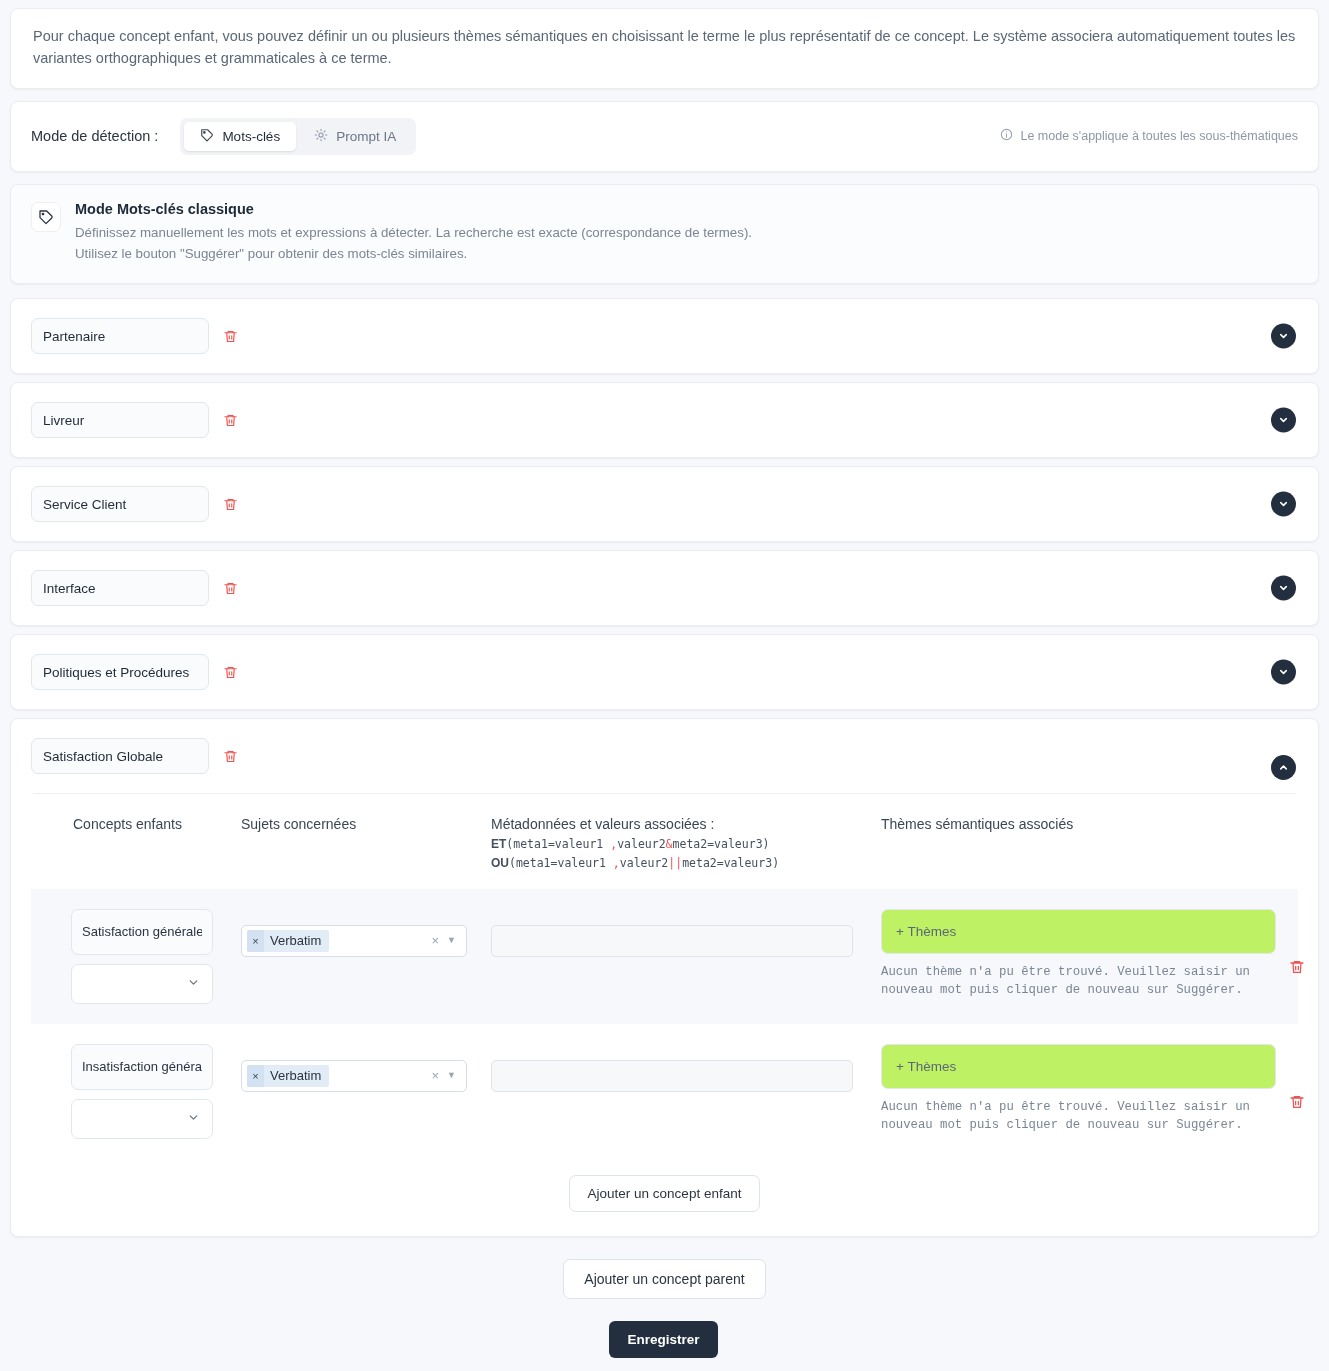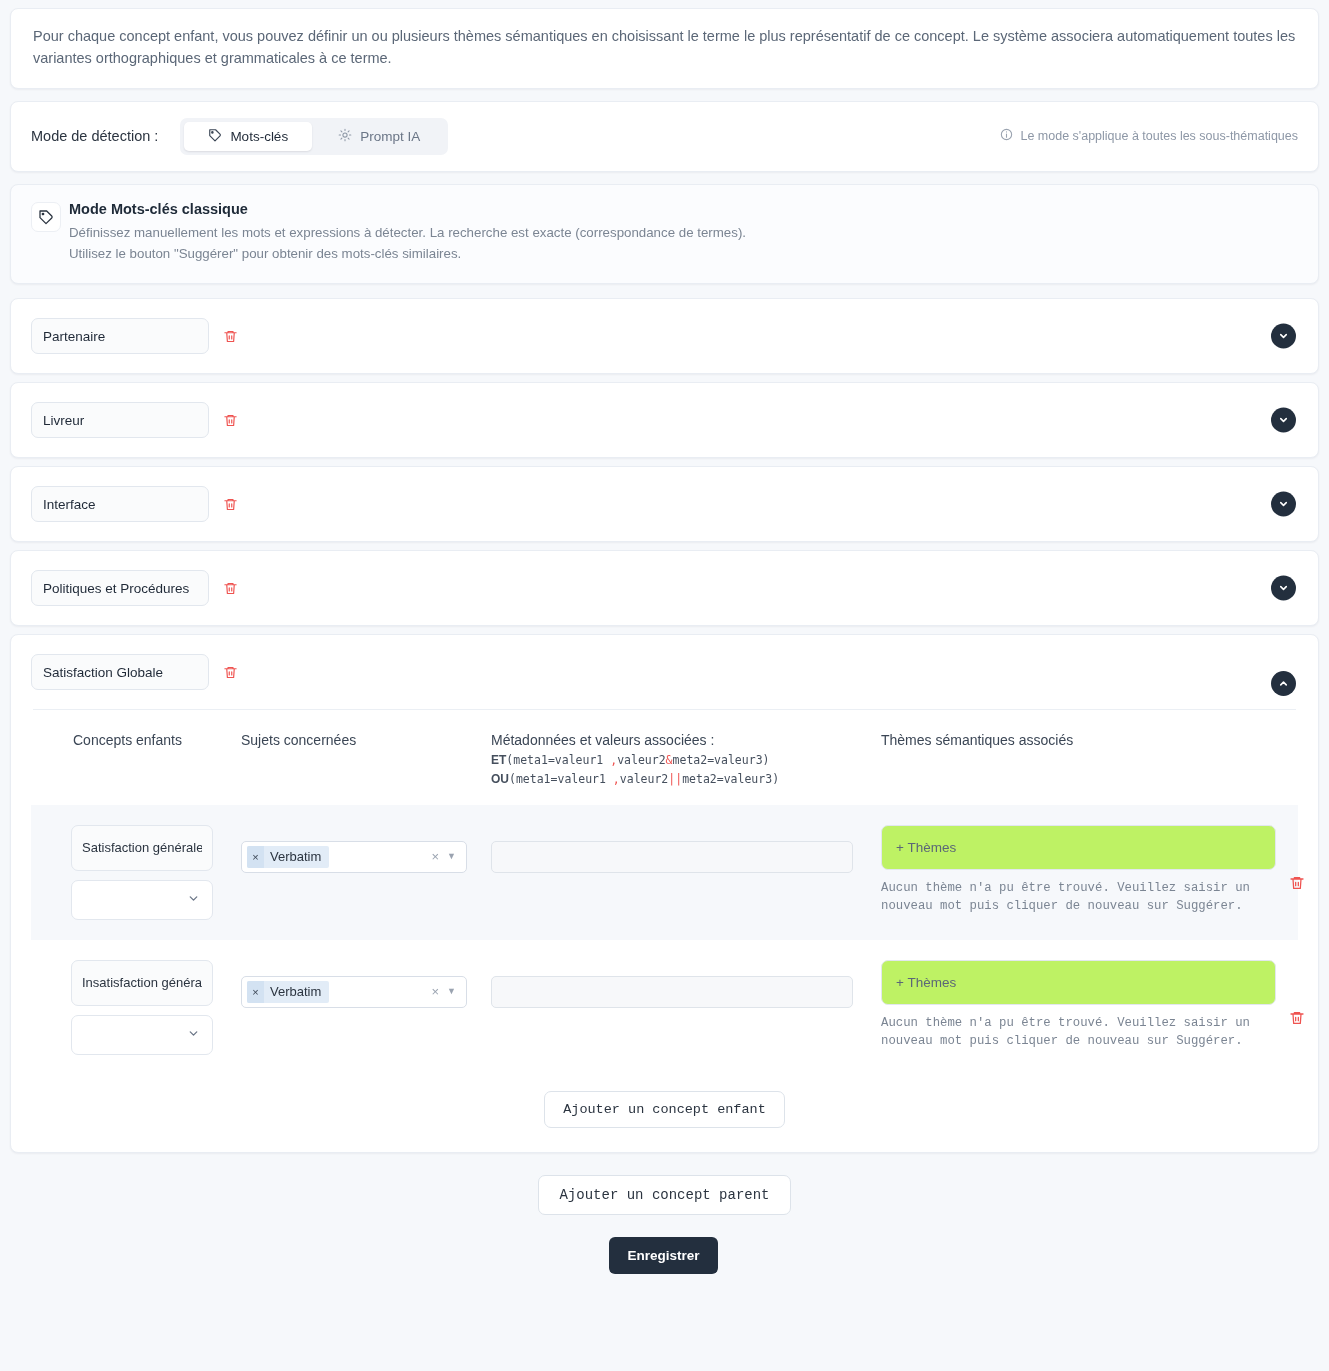--- a/index.html
+++ b/index.html
@@ -53,21 +53,21 @@
     border-radius: 7px;
     padding: 4px;
     gap: 2px;
   }
   .seg-btn {
     display: inline-flex;
     align-items: center;
     gap: 8px;
     font-size: 13.5px;
     color: #6b7687;
-    padding: 6px 24px;
+    padding: 6px 16px;
     border-radius: 5px;
     background: transparent;
     border: none;
     cursor: pointer;
     font-family: inherit;
     white-space: nowrap;
   }
   .seg-btn.active {
     background: #ffffff;
     color: #1f2937;
@@ -79,21 +79,21 @@
     align-items: center;
     gap: 7px;
     font-size: 12.5px;
     color: #8d97a6;
     white-space: nowrap;
   }
 
   
   .modedesc {
     display: flex;
-    gap: 8px;
+    gap: 14px;
     padding: 16px 20px 18px 20px;
     margin-bottom: 14px;
     background: #fbfcfe;
   }
   .modedesc-icon {
     width: 30px; height: 30px;
     border-radius: 7px;
     background: #ffffff;
     border: 1px solid #eceff4;
     display: flex; align-items: center; justify-content: center;
@@ -291,21 +291,21 @@
     line-height: 1.52;
     font-family: Liberation Mono, monospace;
   }
   .row-trash { padding-top: 48px; display: flex; justify-content: center; }
 
   .add-child-wrap { display: flex; justify-content: center; padding: 16px 0 6px 0; }
   .outline-btn {
     background: #ffffff;
     border: 1px solid #dde3ea;
     border-radius: 7px;
-    font-family: Liberation Mono, monospace;
+    font-family: Liberation Sans, sans-serif;
     font-size: 13.5px;
     color: #2b3440;
     padding: 10px 18px;
     cursor: pointer;
   }
   .add-parent-wrap { display: flex; justify-content: center; padding: 14px 0 0 0; }
   .add-parent-wrap .outline-btn { font-size: 14px; padding: 11px 20px; }
 
   .footer {
     display: flex; justify-content: center;
@@ -404,20 +404,35 @@
         </svg>
       </button>
     </div>
     <button class="chevron-btn">
       <svg width="11" height="11" viewBox="0 0 24 24" fill="none" stroke="#ffffff" stroke-width="3.4" stroke-linecap="round" stroke-linejoin="round">
           <path d="M6 9l6 6 6-6"></path>
         </svg>
     </button>
   </section>
 
+  <section class="card concept">
+    <div class="concept-head">
+      <input class="concept-input" value="Service Client" style="">
+      <button class="trash-btn">
+        <svg width="15" height="15" viewBox="0 0 24 24" fill="none" stroke="#ef5350" stroke-width="1.9" stroke-linecap="round" stroke-linejoin="round">
+          <path d="M3 6h18M8 6V4h8v2M6 6l1 14h10l1-14M10 11v5M14 11v5"></path>
+        </svg>
+      </button>
+    </div>
+    <button class="chevron-btn">
+      <svg width="11" height="11" viewBox="0 0 24 24" fill="none" stroke="#ffffff" stroke-width="3.4" stroke-linecap="round" stroke-linejoin="round">
+          <path d="M6 9l6 6 6-6"></path>
+        </svg>
+    </button>
+  </section>
 
   <section class="card concept">
     <div class="concept-head">
       <input class="concept-input" value="Interface" style="">
       <button class="trash-btn">
         <svg width="15" height="15" viewBox="0 0 24 24" fill="none" stroke="#ef5350" stroke-width="1.9" stroke-linecap="round" stroke-linejoin="round">
           <path d="M3 6h18M8 6V4h8v2M6 6l1 14h10l1-14M10 11v5M14 11v5"></path>
         </svg>
       </button>
     </div>

